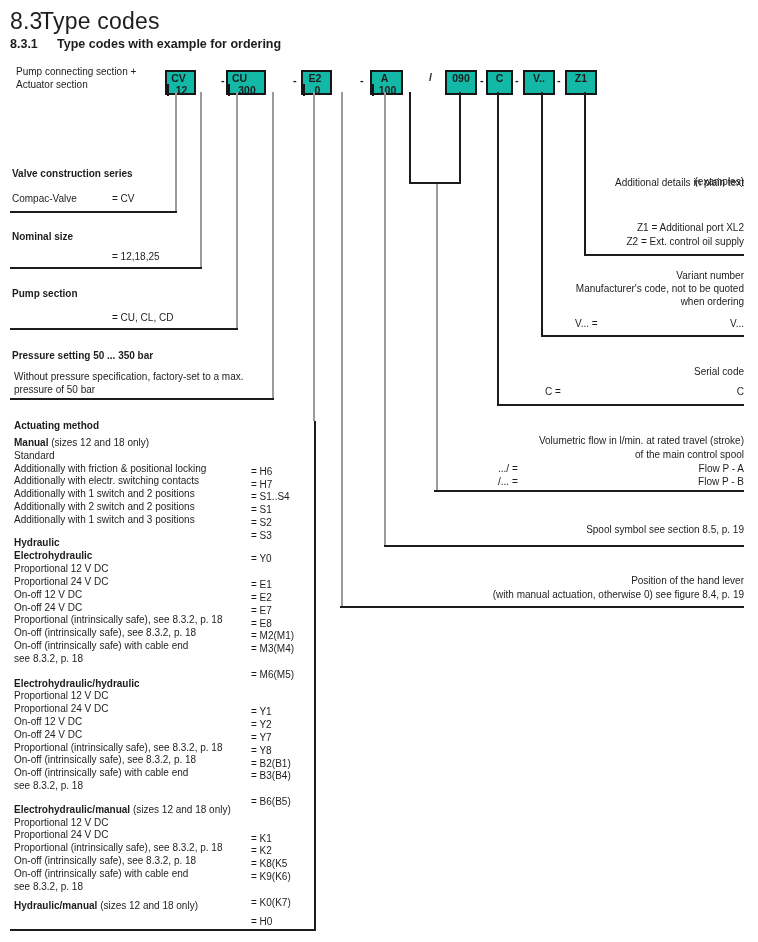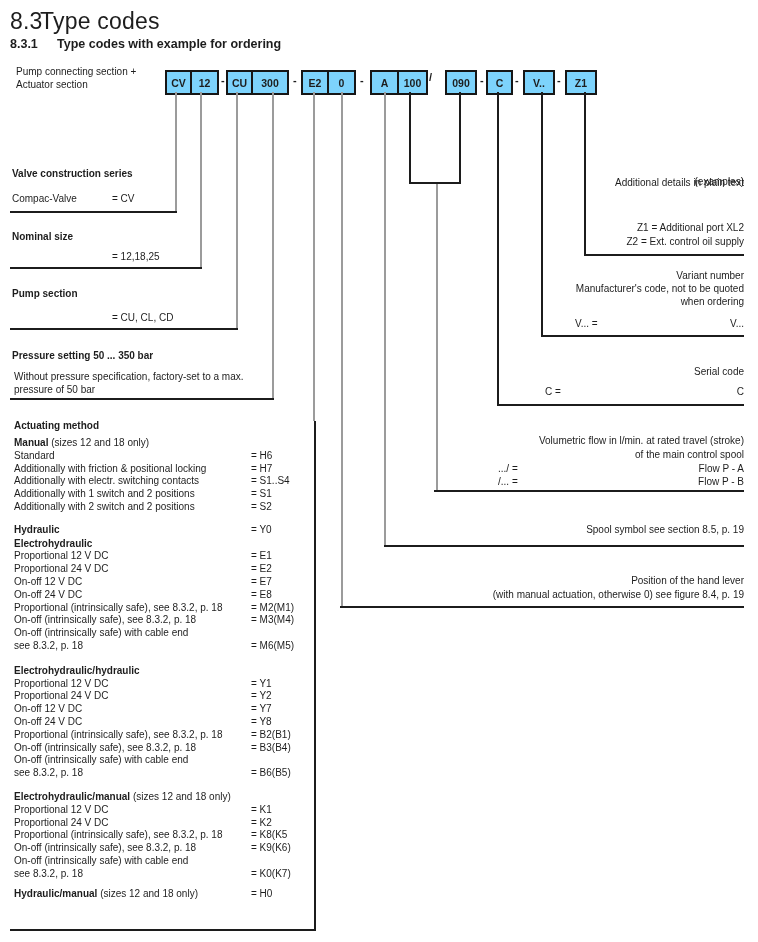--- a/index.html
+++ b/index.html
@@ -8,33 +8,33 @@
     font-family:"Liberation Sans","DejaVu Sans",sans-serif;color:#1d1d1d;
   }
   .t{position:absolute;white-space:nowrap;font-size:10px;line-height:12px;color:#1d1d1d;}
   .b{font-weight:bold;}
   .ra{text-align:right;}
   .h1{position:absolute;left:10px;top:8px;font-size:23px;letter-spacing:.2px;}
   .h1 .num{display:inline-block;width:30px;}
   .h2{position:absolute;left:10px;top:37px;font-size:12.5px;font-weight:bold;}
   .h2 .num{display:inline-block;width:47px;}
   
-  .codebox{position:absolute;top:70px;height:21px;border:2px solid #161616;display:flex;align-items:stretch;background:#7dd3fc;box-sizing:content-box;}
+  .codebox{position:absolute;top:70px;height:21px;border:2px solid #161616;display:flex;align-items:stretch;background:#14b8a6;box-sizing:content-box;flex-direction:column;}
   .cell{display:flex;align-items:center;justify-content:center;font-size:10.5px;font-weight:bold;}
   .cell + .cell{border-left:2px solid #161616;}
   .sep{position:absolute;font-size:11px;font-weight:bold;}
   
   .vl{position:absolute;width:2px;background:#9b9b9b;}
   .vl.dk{width:2px;background:#1c1c1c;}
   .hr{position:absolute;height:2px;background:#1c1c1c;}
   
   .act{position:absolute;left:14px;top:419px;width:302px;font-size:10px;}
   .act .title{font-weight:bold;line-height:13px;margin-bottom:5px;}
   .arow{position:relative;height:12.8px;line-height:12.8px;white-space:nowrap;}
-  .arow .code{position:absolute;left:237px;top:0;}
+  .arow .code{position:absolute;left:237px;top:16px;}
 </style>
 </head>
 <body>
 
 <div class="canvas">
 
   <div class="h1">
     <span class="num">8.3</span><span>Type codes</span>
   </div>
   <div class="h2">
@@ -154,20 +154,21 @@
   <div class="act">
     <div class="title">Actuating method</div>
     <div class="groups">
         <div class="agroup" style="margin-top: 1px;">
           <div class="arow"><span class="b">Manual</span><span> (sizes 12 and 18 only)</span></div>
           <div class="arow"><span>Standard</span><span class="code">= H6</span></div>
           <div class="arow"><span>Additionally with friction &amp; positional locking</span><span class="code">= H7</span></div>
           <div class="arow"><span>Additionally with electr. switching contacts</span><span class="code">= S1..S4</span></div>
           <div class="arow"><span>Additionally with 1 switch and 2 positions</span><span class="code">= S1</span></div>
           <div class="arow"><span>Additionally with 2 switch and 2 positions</span><span class="code">= S2</span></div>
+          <div class="arow"><span>Additionally with 1 switch and 3 positions</span><span class="code">= S3</span></div>
         </div>
         <div class="agroup" style="margin-top: 10px;">
           <div class="arow"><span class="b">Hydraulic</span><span class="code">= Y0</span></div>
         </div>
         <div class="agroup" style="margin-top: 1px;">
           <div class="arow"><span class="b">Electrohydraulic</span></div>
           <div class="arow"><span>Proportional 12 V DC</span><span class="code">= E1</span></div>
           <div class="arow"><span>Proportional 24 V DC</span><span class="code">= E2</span></div>
           <div class="arow"><span>On-off 12 V DC</span><span class="code">= E7</span></div>
           <div class="arow"><span>On-off 24 V DC</span><span class="code">= E8</span></div>

